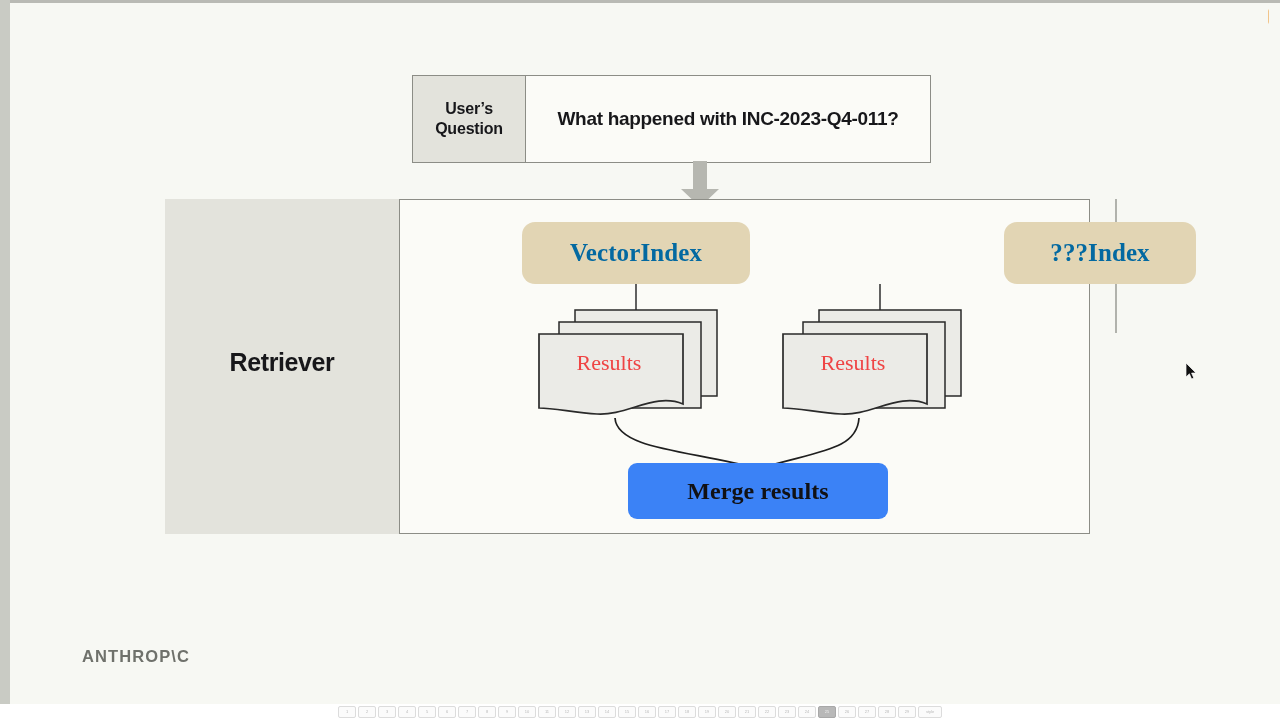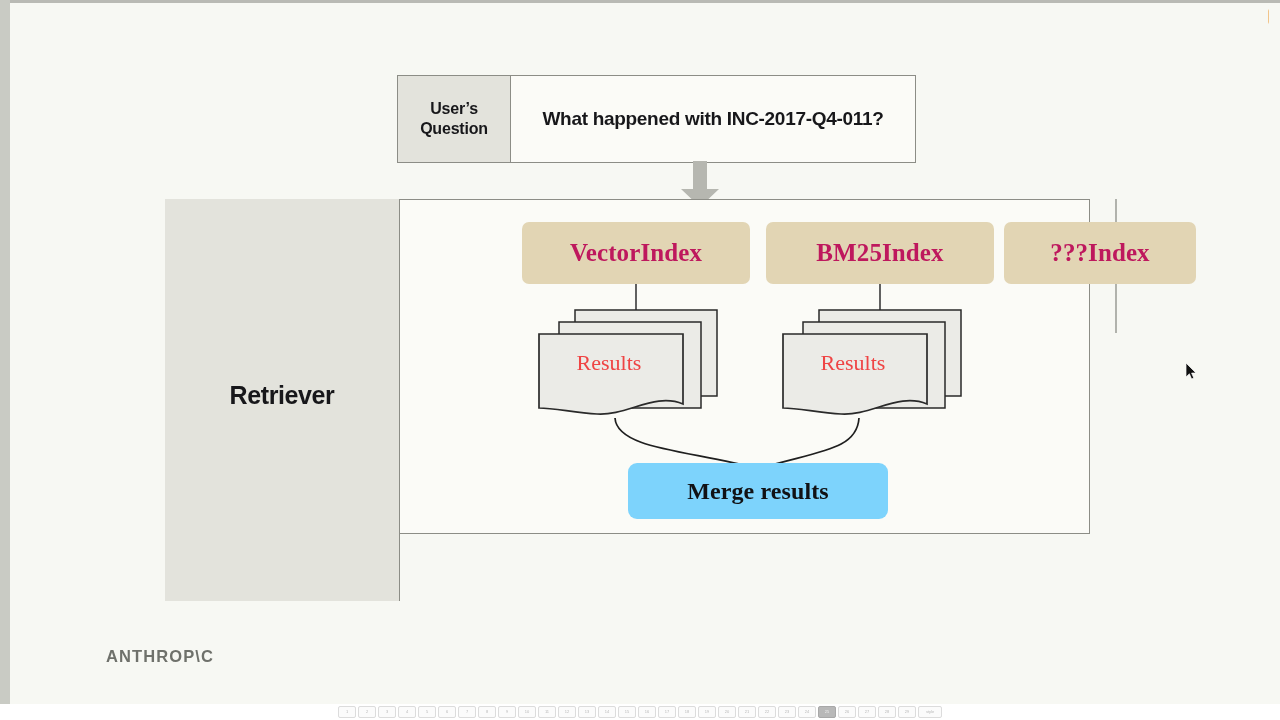--- a/index.html
+++ b/index.html
@@ -47,21 +47,21 @@
   #slide {
     position: absolute;
     left: 10px; top: 3px;
     width: 1258px; height: 697px;
     background: #F7F8F3;
   }
 
   
   .qbox {
     position: absolute;
-    left: 387px; top: 72px;
+    left: 402px; top: 72px;
     width: 519px; height: 88px;
     border: 1px solid #8c8d86;
     display: flex;
     box-sizing: border-box;
     background: #FBFBF7;
   }
   .qbox-label {
     width: 112px;
     flex: 0 0 112px;
     background: #E3E3DC;
@@ -99,21 +99,21 @@
     position: absolute;
     left: 155px; top: 196px;
     width: 925px; height: 335px;
     border: 1px solid #8c8d86;
     box-sizing: border-box;
     background: #FBFBF7;
   }
   .retriever-panel {
     position: absolute;
     left: 155px; top: 196px;
-    width: 235px; height: 402px;
+    width: 235px; height: 335px;
     background: #E3E3DC;
     border-right: 1px solid #8c8d86;
     box-sizing: border-box;
     display: flex;
     flex-direction: column;
     align-items: center;
     justify-content: center;
     padding: 0 16px;
   }
   .retriever-title {
@@ -131,28 +131,28 @@
     line-height: 1.28;
     letter-spacing: -0.2px;
   }
 
   
   .index-box {
     position: absolute;
     top: 219px;
     height: 62px;
     background: #E2D5B4;
-    border-radius: 7px;
+    border-radius: 13px;
     display: flex;
     align-items: center;
     justify-content: center;
     font-family: "Liberation Serif", serif;
     font-weight: bold;
     font-size: 25px;
-    color: #be185d;
+    color: #0369a1;
     letter-spacing: 0.1px;
   }
   #idx0 { left: 512px; width: 228px; }
   #idx1 { left: 756px; width: 228px; }
   #idx2 { left: 994px; width: 192px; }
 
   
   .wires {
     position: absolute;
     left: 0; top: 0;
@@ -176,41 +176,40 @@
     font-family: "Liberation Serif", serif;
     font-size: 22px;
     color: #ef4444;
   }
 
   
   .merge-box {
     position: absolute;
     left: 618px; top: 460px;
     width: 260px; height: 56px;
-    background: #7dd3fc;
+    background: #3b82f6;
     border-radius: 9px;
     display: flex;
     align-items: center;
     justify-content: center;
     font-family: "Liberation Serif", serif;
     font-weight: bold;
     font-size: 24px;
     color: #111114;
     letter-spacing: 0.1px;
   }
 
   
   .brand {
     position: absolute;
     left: 72px; top: 644px;
     font-size: 16.5px;
     font-weight: bold;
     letter-spacing: 1.1px;
     color: #6f716b;
-    margin-left: 24px;
   }
 
   
   .filmstrip {
     position: absolute;
     left: 0; bottom: 0;
     width: 1280px; height: 16px;
     display: flex;
     align-items: center;
     justify-content: center;
@@ -250,21 +249,21 @@
 <div id="app">
 
   <div class="top-rule"></div>
   <div class="left-band"></div>
   <div class="corner-marker"></div>
 
   <div id="slide">
 
     <div class="qbox">
       <div class="qbox-label">User’s Question</div>
-      <div class="qbox-text">What happened with INC-2017-Q4-011?</div>
+      <div class="qbox-text">What happened with INC-2023-Q4-011?</div>
     </div>
 
     <div class="down-arrow">
       <svg width="42" height="46" viewBox="0 0 42 46">
         <path d="M14 0 H28 V28 H40 L21 46 L2 28 H14 Z" fill="#B6B7B0"></path>
       </svg>
     </div>
 
     <div class="retriever-frame"></div>
 
@@ -279,21 +278,20 @@
       <line x1="870" y1="281" x2="870" y2="330" stroke="#3a3a3a" stroke-width="1.6"></line>
 
       <line x1="1106" y1="196" x2="1106" y2="219" stroke="#8c8d86" stroke-width="1.3"></line>
       <line x1="1106" y1="281" x2="1106" y2="330" stroke="#8c8d86" stroke-width="1.3"></line>
 
       <path d="M 605 415 C 607 448, 690 448, 748 466" fill="none" stroke="#1f1f1f" stroke-width="1.7"></path>
       <path d="M 849 415 C 847 448, 806 448, 748 466" fill="none" stroke="#1f1f1f" stroke-width="1.7"></path>
     </svg>
 
     <div class="index-box" id="idx0">VectorIndex</div>
-    <div class="index-box" id="idx1">BM25Index</div>
     <div class="index-box" id="idx2">???Index</div>
 
     <div class="results-stack" id="res0">
       <svg width="190" height="112" viewBox="0 0 190 112">
 
         <path d="M40 2 H182 V88 H40 Z" fill="#EBEBE7" stroke="#2a2a2a" stroke-width="1.5"></path>
 
         <path d="M24 14 H166 V100 H24 Z" fill="#EBEBE7" stroke="#2a2a2a" stroke-width="1.5"></path>
 
         <path d="M4 26 H148 V96

